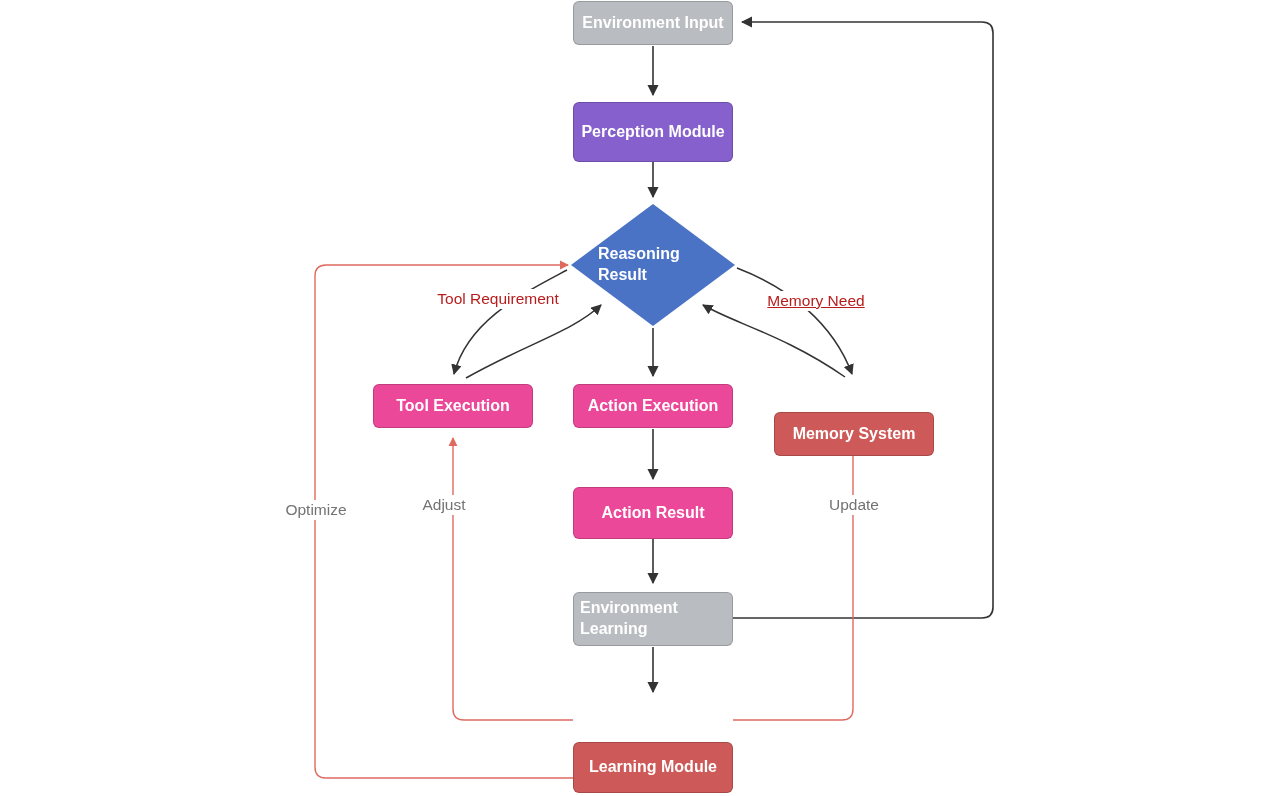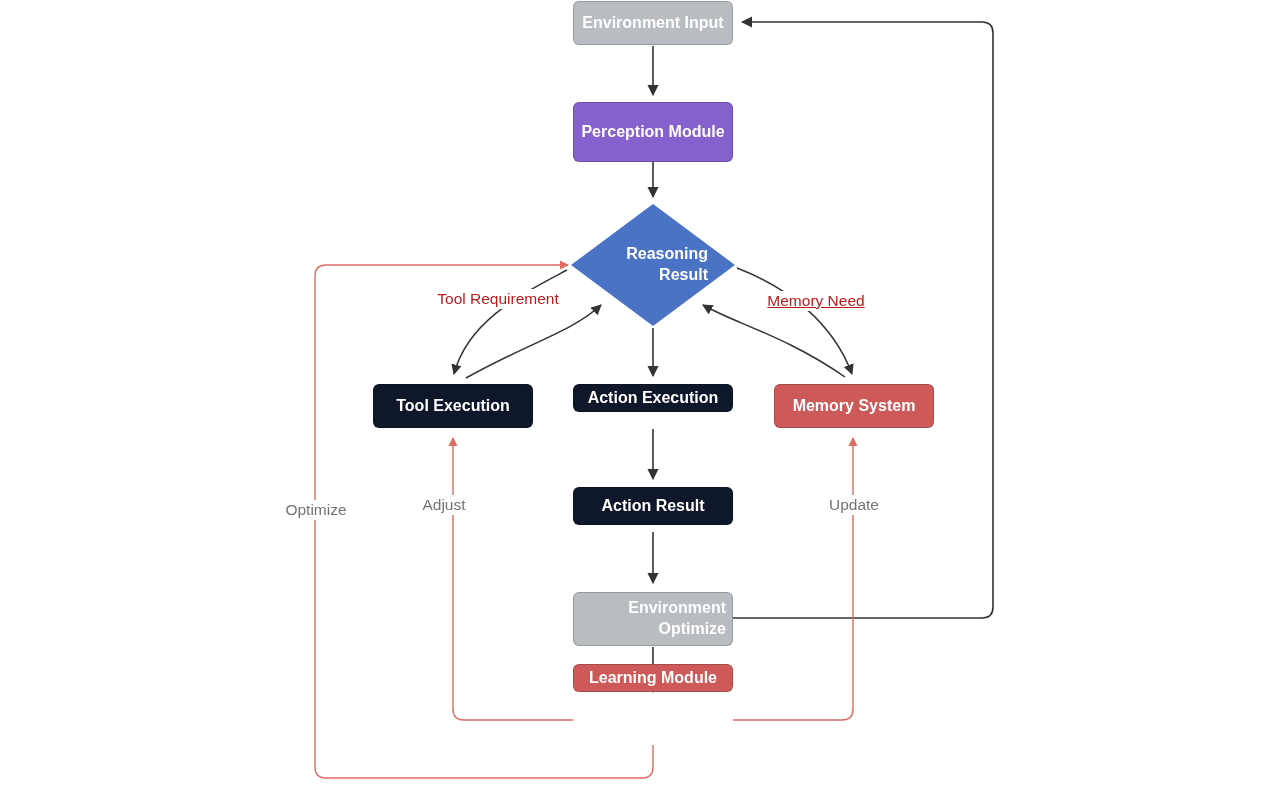--- a/index.html
+++ b/index.html
@@ -14,34 +14,34 @@
   .edges-layer {
     position: absolute;
     left: 0; top: 0;
     width: 1280px; height: 796px;
   }
   .node {
     position: absolute;
     display: flex;
     align-items: center;
     justify-content: center;
-    text-align: right;
+    text-align: left;
     color: #ffffff;
     font-weight: bold;
     font-size: 16px;
     line-height: 1.3;
     border-radius: 6px;
     box-sizing: border-box;
     padding: 2px 6px;
     border: 1px solid rgba(0,0,0,0.18);
   }
   .node.gray   { background: #b9bdc1; }
   .node.purple { background: #8660cc; }
-  .node.green  { background: #0f172a; }
-  .node.red    { background: #cd5a58; }
+  .node.green  { background: #ec4899; }
+  .node.red    { background: #cd5a58; margin-top: 28px; }
   .node.diamond {
     background: #4a73c6;
     border: none;
     border-radius: 0;
     clip-path: polygon(50% 0, 100% 50%, 50% 100%, 0 50%);
   }
   .node.diamond .diamond-text { width: 110px; }
 
   .edge-label {
     position: absolute;
@@ -52,25 +52,25 @@
     color: #b91c1c;
     white-space: nowrap;
   }
   .edge-label.red { color: #737373; }
 
   
   #n-env-input        { left: 573px; top: 1px;   width: 160px; height: 44px; }
   #n-perception       { left: 573px; top: 102px; width: 160px; height: 60px; }
   #n-reasoning        { left: 571px; top: 204px; width: 164px; height: 122px; }
   #n-tool-exec        { left: 373px; top: 384px; width: 160px; height: 44px; }
-  #n-action-exec      { left: 573px; top: 384px; width: 160px; height: 28px; }
+  #n-action-exec      { left: 573px; top: 384px; width: 160px; height: 44px; }
   #n-memory-system    { left: 774px; top: 384px; width: 160px; height: 44px; }
-  #n-action-result    { left: 573px; top: 487px; width: 160px; height: 38px; }
+  #n-action-result    { left: 573px; top: 487px; width: 160px; height: 52px; }
   #n-env-feedback     { left: 573px; top: 592px; width: 160px; height: 54px; }
-  #n-learning-module  { left: 573px; top: 664px; width: 160px; height: 28px; }
+  #n-learning-module  { left: 573px; top: 714px; width: 160px; height: 51px; }
 
   #l-tool-requirement { left: 498px; top: 299px; }
   #l-memory-need      { left: 816px; top: 301px; text-decoration: underline; }
   #l-optimize         { left: 316px; top: 510px; }
   #l-adjust           { left: 444px; top: 505px; }
   #l-update           { left: 854px; top: 505px; }
 </style>
 </head>
 <body>
 
@@ -128,21 +128,21 @@
 
   <div class="node red" id="n-memory-system">
     <span>Memory System</span>
   </div>
 
   <div class="node green" id="n-action-result">
     <span>Action Result</span>
   </div>
 
   <div class="node gray" id="n-env-feedback">
-    <span>Environment Optimize</span>
+    <span>Environment Learning</span>
   </div>
 
   <div class="node red" id="n-learning-module">
     <span>Learning Module</span>
   </div>
 
   <div class="edge-label" id="l-tool-requirement">Tool Requirement</div>
   <div class="edge-label" id="l-memory-need">Memory Need</div>
   <div class="edge-label red" id="l-optimize">Optimize</div>
   <div class="edge-label red" id="l-adjust">Adjust</div>

